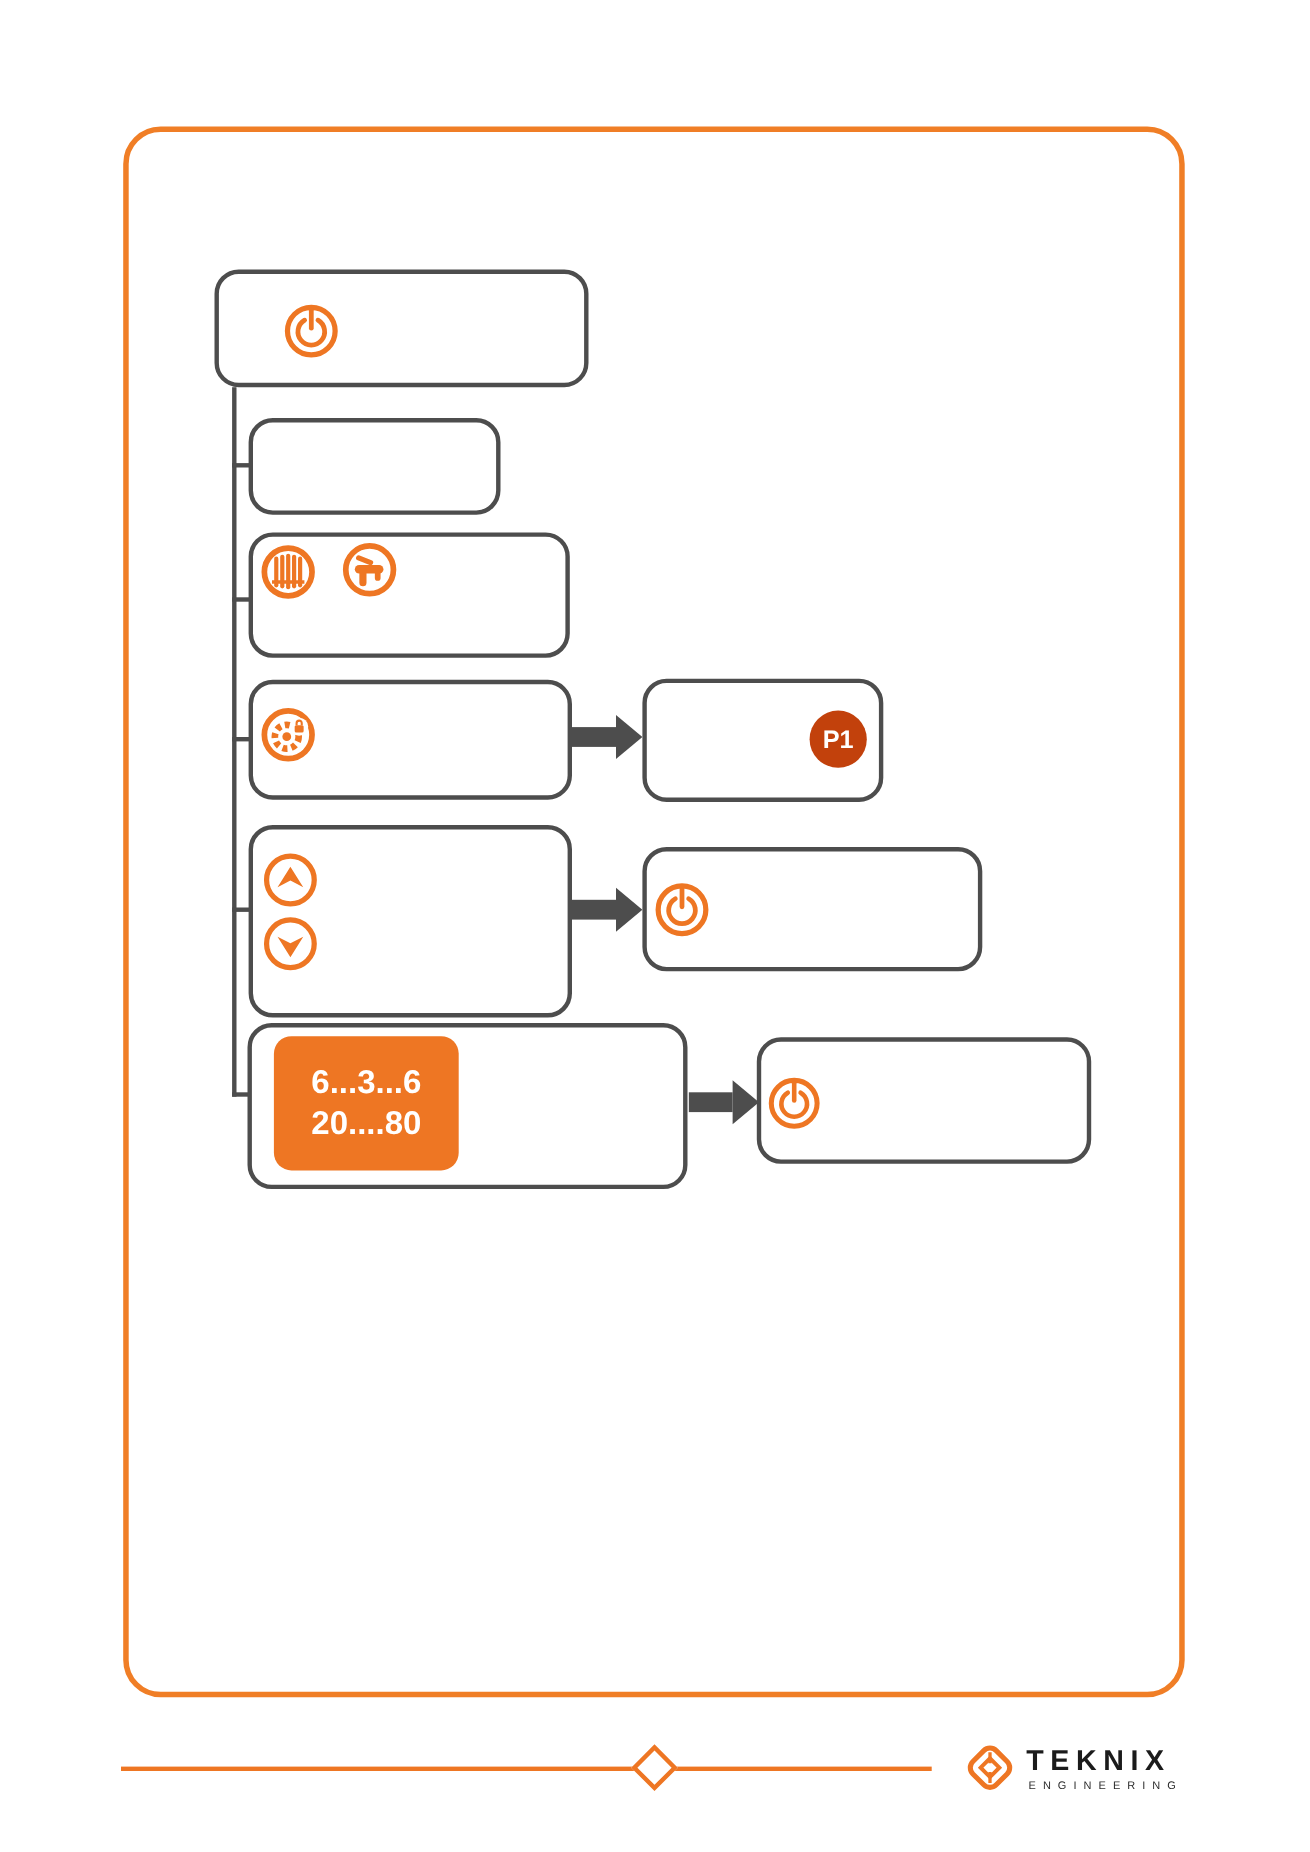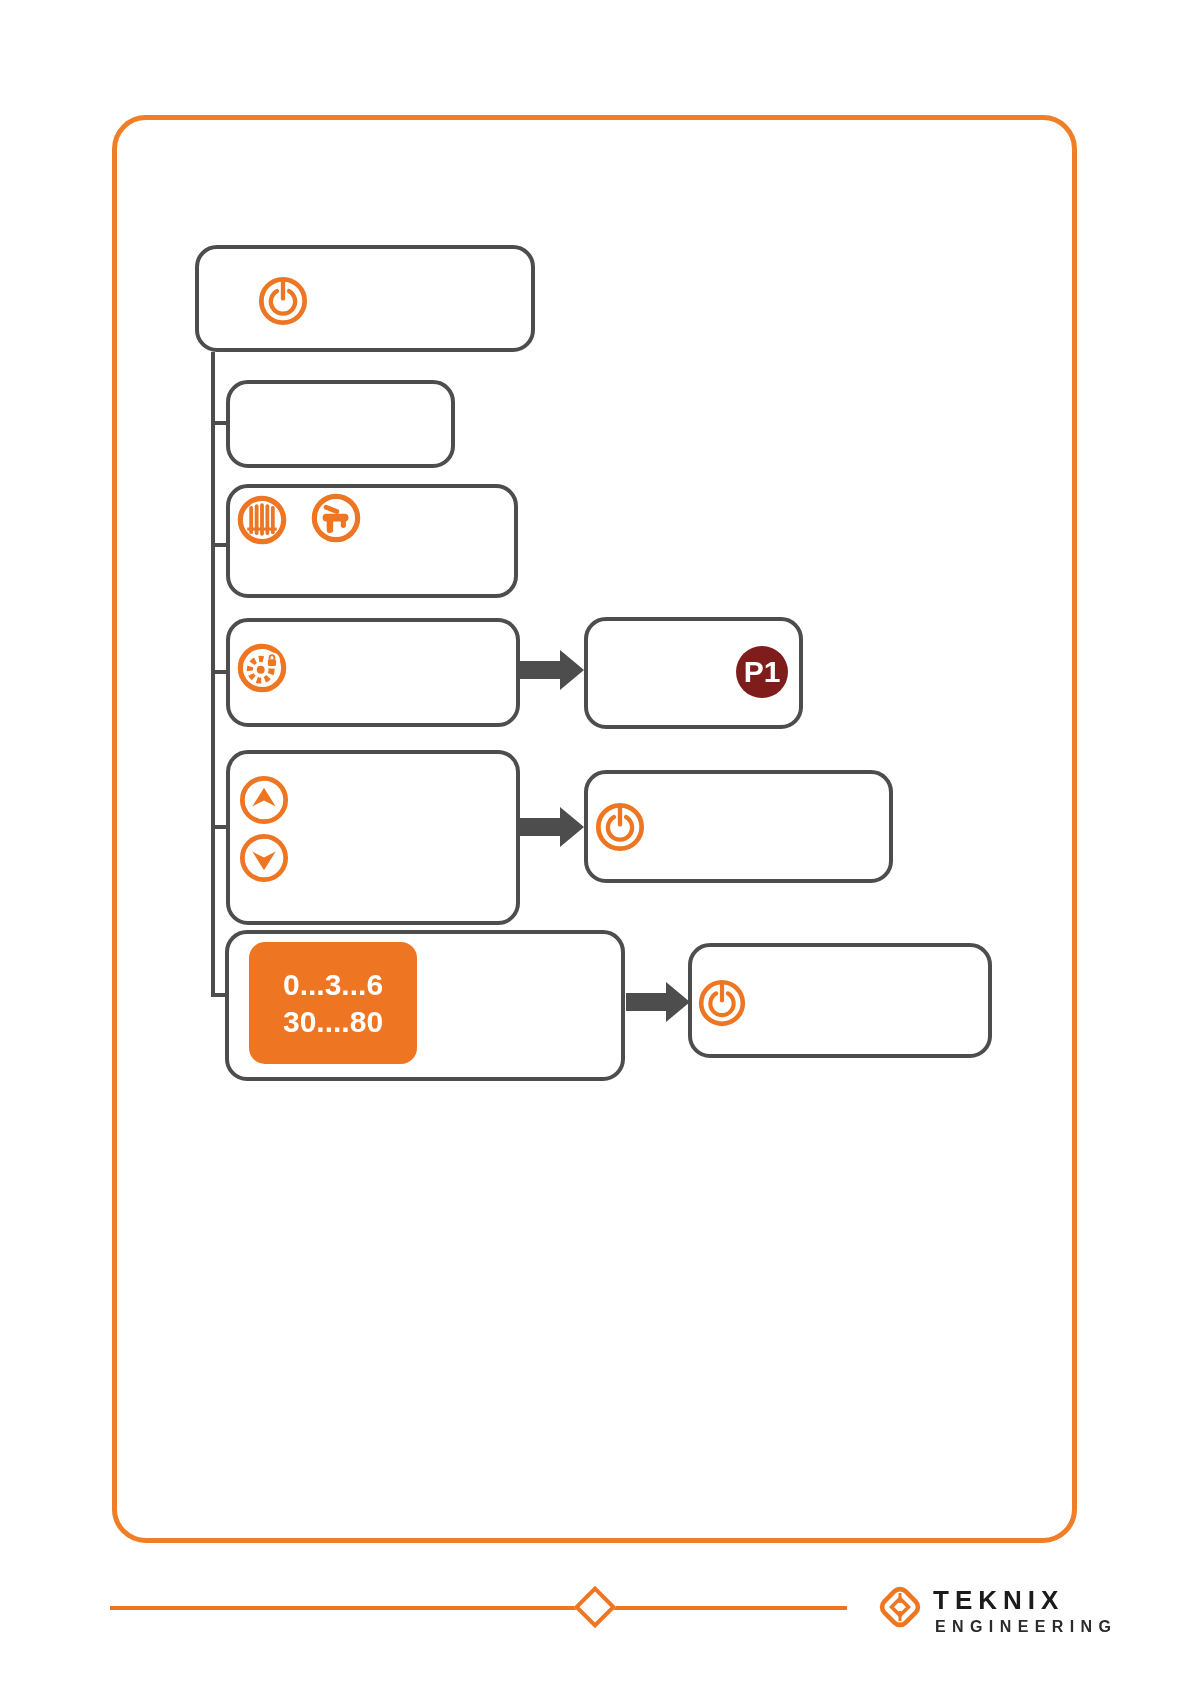--- a/index.html
+++ b/index.html
@@ -25,42 +25,42 @@
   .pbox2{left:584px;top:770px;width:309px;height:113px;}
   .pbox3{left:688px;top:943px;width:304px;height:115px;}
   .icon{position:absolute;width:52px;height:52px;}
   .trunk{position:absolute;left:211px;top:352px;width:4px;height:645px;background:#4D4D4D;}
   .stub{position:absolute;left:211px;width:17px;height:4px;background:#4D4D4D;}
   .stub2{top:421px;} .stub3{top:543px;} .stub4{top:670px;} .stub5{top:825px;} .stub6{top:993px;}
   .flowarrow{position:absolute;width:64px;height:44px;}
   .arrow1{left:520px;top:648px;} .arrow2{left:520px;top:805px;} .arrow3{left:626px;top:980px;}
   .p1badge{
     position:absolute;left:736px;top:646px;width:52px;height:52px;border-radius:50%;
-    background:#7f1d1d;color:#fff;font-weight:bold;font-size:30px;
+    background:#c2410c;color:#fff;font-weight:bold;font-size:23px;
     display:flex;align-items:center;justify-content:center;letter-spacing:0;
   }
   .rangebox{
     position:absolute;left:249px;top:942px;width:168px;height:122px;border-radius:16px;
     background:#EE7623;color:#fff;font-weight:bold;font-size:30px;line-height:37px;
     display:flex;flex-direction:column;justify-content:center;padding-left:34px;
     box-sizing:border-box;
   }
   .footer-line{position:absolute;left:110px;top:1606px;width:737px;height:4px;background:#EE7623;}
   .footer-diamond{
     position:absolute;left:580px;top:1592px;width:30px;height:30px;background:#fff;
     border:4px solid #EE7623;transform:rotate(45deg);box-sizing:border-box;
   }
   .logo{position:absolute;left:876px;top:1583px;width:48px;height:48px;}
   .brand{
     position:absolute;left:933px;top:1585px;width:160px;color:#1b1b1b;
     font-weight:bold;font-size:26px;letter-spacing:6px;line-height:30px;
   }
   .brand-sub{
     position:absolute;left:935px;top:1618px;width:160px;color:#2b2b2b;
-    font-weight:bold;font-size:16px;letter-spacing:6.4px;
+    font-weight:normal;font-size:10px;letter-spacing:6.4px;
   }
 </style>
 </head>
 <body>
 
 <div class="page">
 
   <div class="frame"></div>
 
   <div class="trunk"></div>
@@ -137,22 +137,22 @@
 
   <div class="p1badge">P1</div>
 
   <svg class="icon" style="left:594px;top:801px;" viewBox="0 0 60 60">
     <circle cx="30" cy="30" r="25" fill="none" stroke="#EE7623" stroke-width="5.5"></circle>
     <path d="M23 18.5 A14 14 0 1 0 37 18.5" fill="none" stroke="#EE7623" stroke-width="5" stroke-linecap="round"></path>
     <line x1="30" y1="8" x2="30" y2="27" stroke="#EE7623" stroke-width="5" stroke-linecap="round"></line>
   </svg>
 
   <div class="rangebox">
-    <span>0...3...6</span>
-    <span>30....80</span>
+    <span>6...3...6</span>
+    <span>20....80</span>
   </div>
 
   <svg class="icon" style="left:697px;top:978px;width:50px;height:50px;" viewBox="0 0 60 60">
     <circle cx="30" cy="30" r="25" fill="none" stroke="#EE7623" stroke-width="5.5"></circle>
     <path d="M23 18.5 A14 14 0 1 0 37 18.5" fill="none" stroke="#EE7623" stroke-width="5" stroke-linecap="round"></path>
     <line x1="30" y1="8" x2="30" y2="27" stroke="#EE7623" stroke-width="5" stroke-linecap="round"></line>
   </svg>
 
   <div class="footer-line"></div>
   <div class="footer-diamond"></div>

